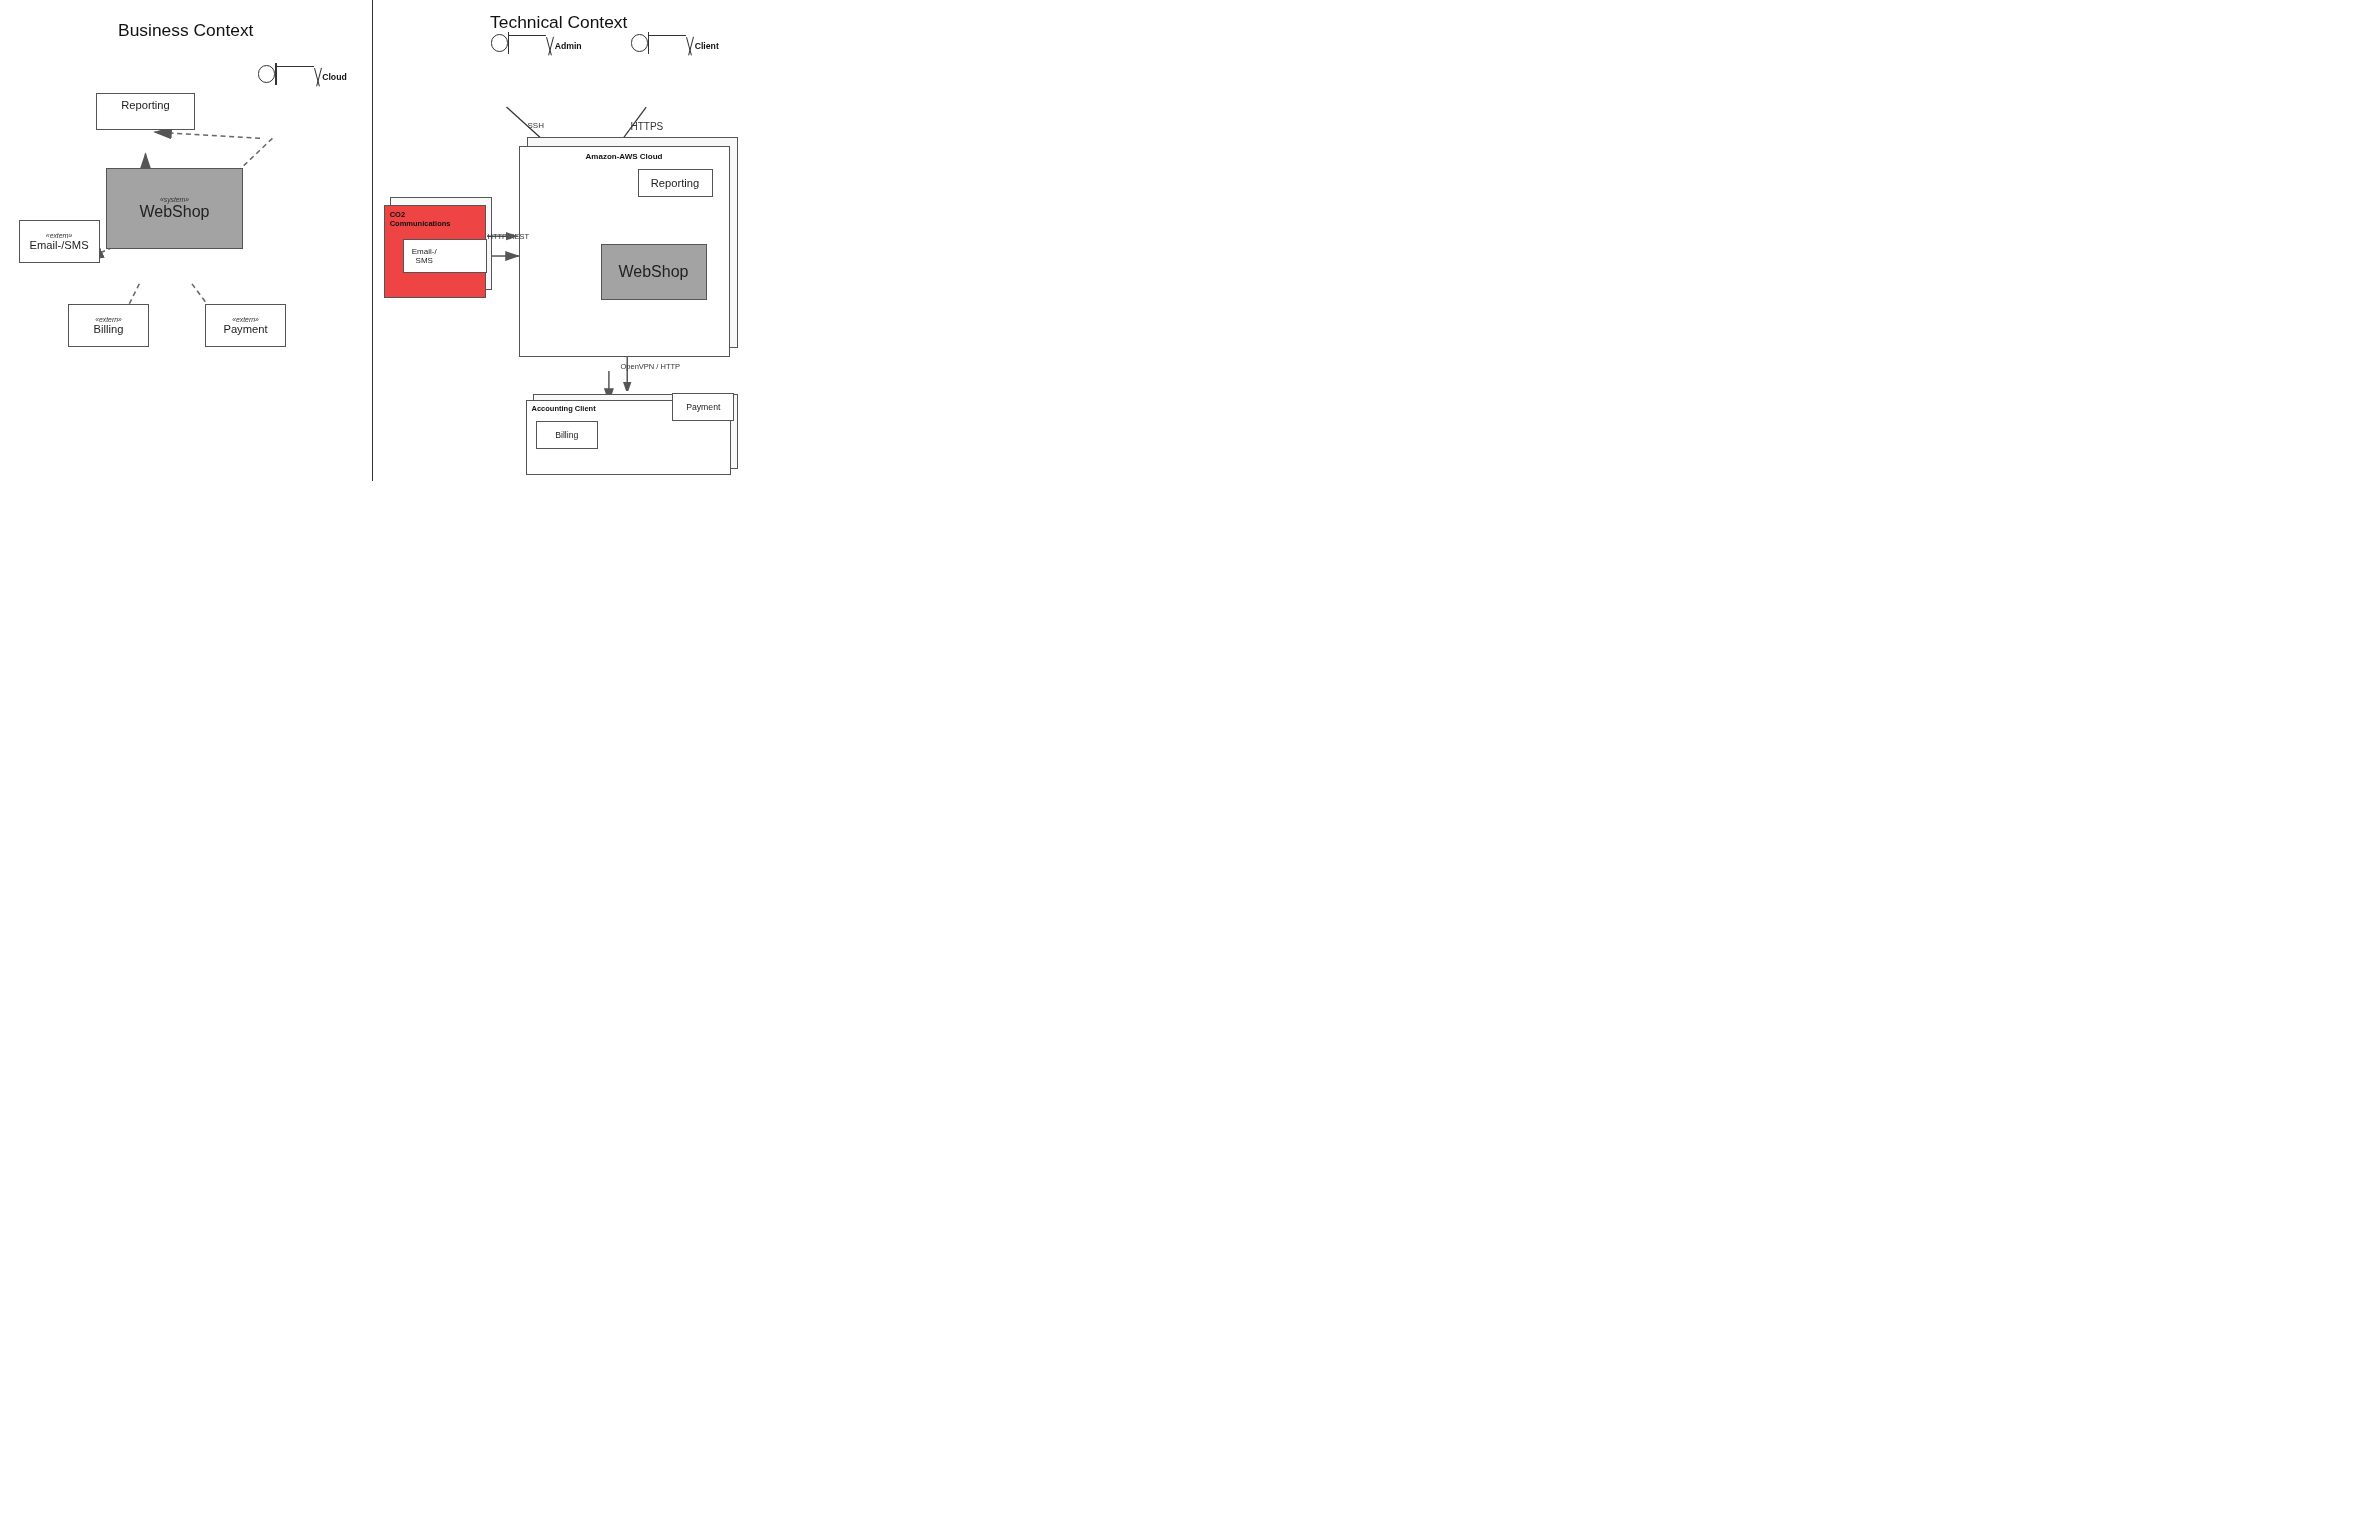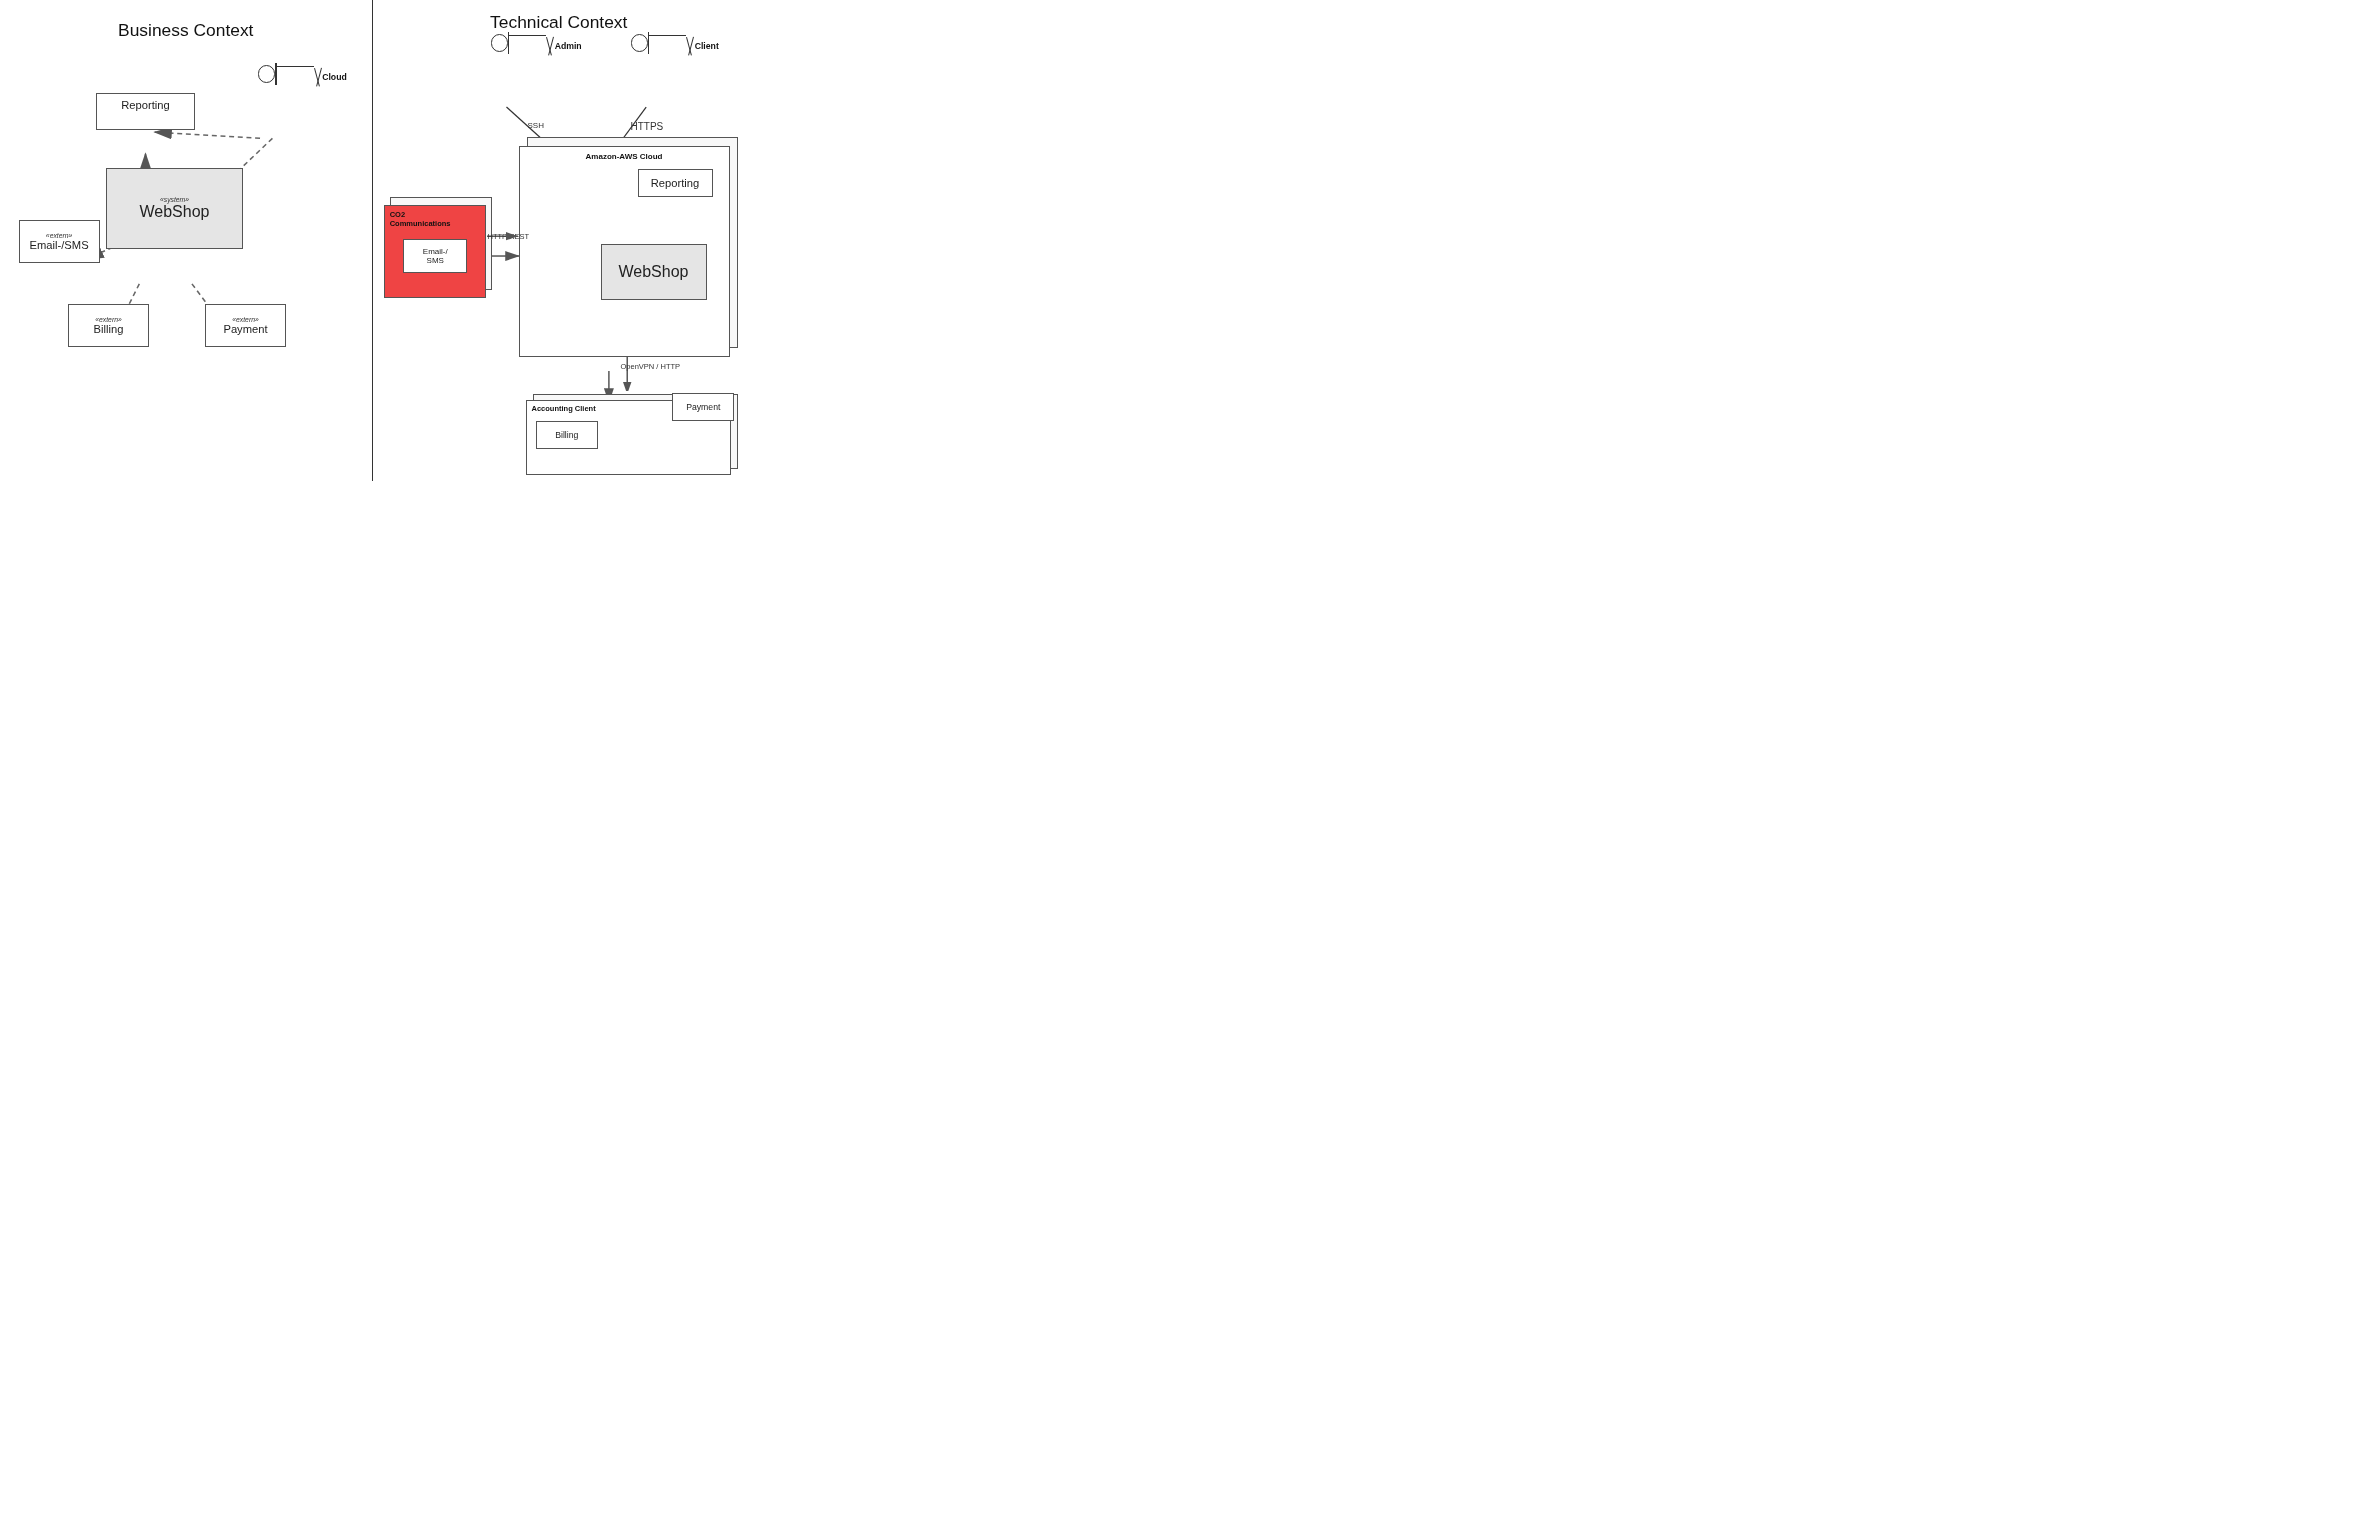--- a/index.html
+++ b/index.html
@@ -37,21 +37,21 @@
     }
     
     .uml-box {
       position: absolute;
       border: 1.2px solid #555;
       background: #fff;
       text-align: center;
       padding: 5px 7.5px;
     }
     .uml-box-gray {
-      background: #e5e5e5;
+      background: #a3a3a3;
     }
     .uml-box .stereotype {
       font-size: 6.8px;
       font-style: italic;
       color: #333;
     }
     .uml-box .box-label {
       font-size: 11.2px;
       color: #222;
     }
@@ -252,21 +252,21 @@
       <div class="uml-box uml-box-gray" style="position:relative; left:81px; top:50px; width:106px; height:56px; display:flex; align-items:center; justify-content:center;">
         <div class="box-label-large">WebShop</div>
       </div>
     </div>
 
     <div style="position:absolute; left:17.4px; top:197px; width:102px; height:93px; border:1.2px solid #555; background:#f8f8f8;"></div>
 
     <div style="position:absolute; left:11.2px; top:205px; width:102px; height:93px; border:1.2px solid #555; background:#ef4444;">
       <div style="padding:3.7px 5px; font-size:7.5px; font-weight:bold; color:#111; line-height:1.3;">CO2<br>Communications</div>
 
-      <div class="uml-box" style="position:relative; left:18.6px; top:6.2px; width:64px; height:34px; display:flex; align-items:center; justify-content:center;">
+      <div class="uml-box" style="position:relative; left:18.6px; top:6.2px; width:84px; height:34px; display:flex; align-items:center; ">
         <div class="box-label" style="font-size:8px;">Email-/<br>SMS</div>
       </div>
     </div>
 
     <div style="position:absolute; left:115px; top:232px; font-size:7.5px; color:#333;">HTTP/REST</div>
 
     <svg style="position:absolute; left:114px; top:230px; width:34px; height:12.4px;" viewBox="0 0 55 20" width="34" height="12.4">
       <defs>
         <marker id="ra" markerWidth="10" markerHeight="7" refX="10" refY="3.5" orient="auto">
           <polygon points="0 0, 10 3.5, 0 7" fill="#555"></polygon>

